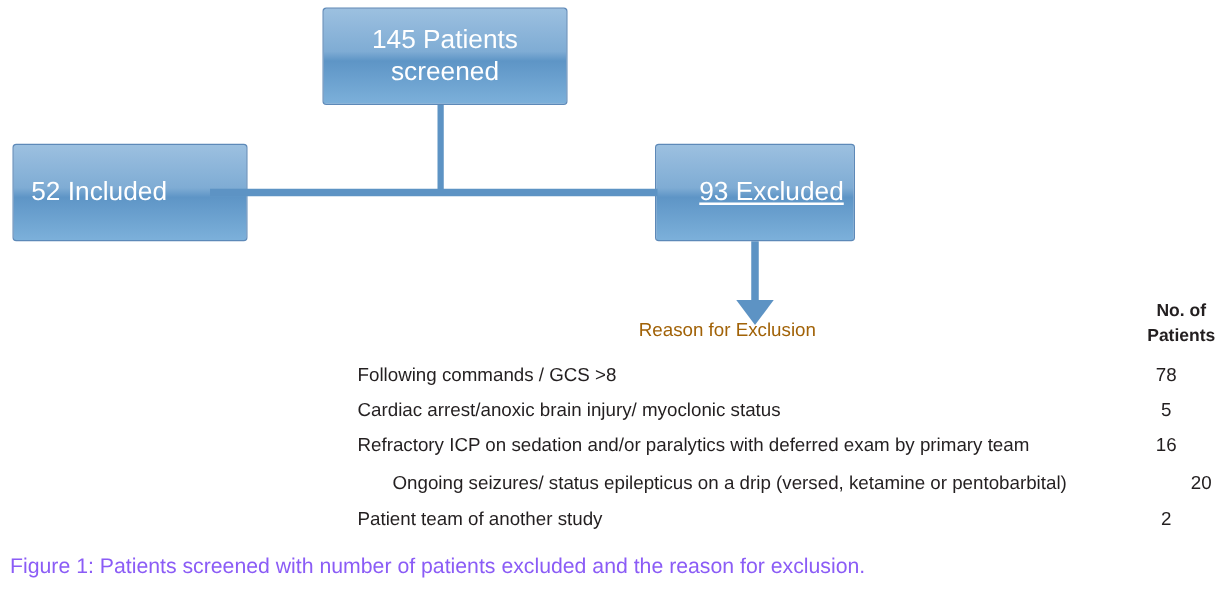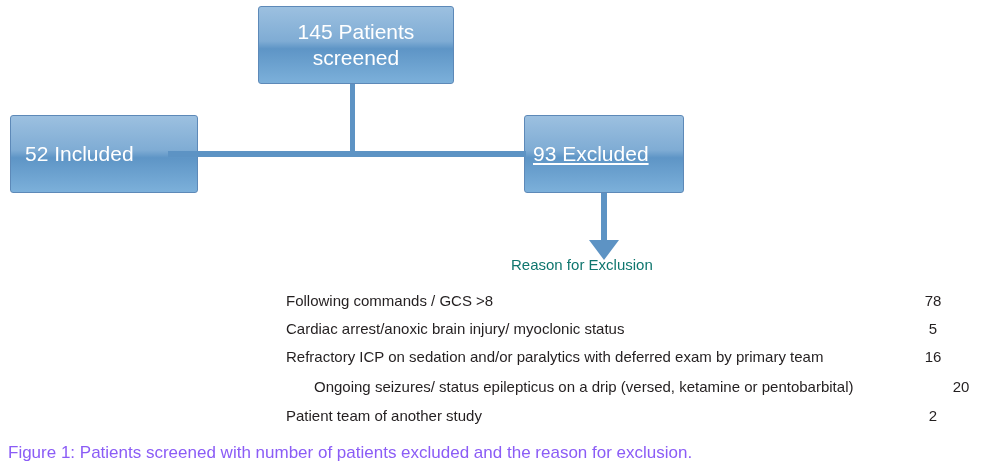--- a/index.html
+++ b/index.html
@@ -22,21 +22,21 @@
   
   .box {
     position: absolute;
     box-sizing: border-box;
     border: 1px solid #5d89b8;
     border-radius: 3px;
     background: linear-gradient(to bottom, #9cc0e0 0%, #7facd4 45%, #5e95c6 55%, #7cb0da 100%);
     color: #ffffff;
     display: flex;
     align-items: center;
-    justify-content: flex-start;
+    justify-content: flex-end;
     text-align: center;
     line-height: 1.22;
     font-size: 21px;
     padding: 4px 8px;
   }
   #box-screened {
     left: 258px;
     top: 6px;
     width: 196px;
     height: 78px;
@@ -93,21 +93,21 @@
     border-right: 15px solid transparent;
     border-top: 20px solid #5d93c4;
   }
 
   
   #reason-title {
     position: absolute;
     left: 511px;
     top: 256px;
     font-size: 15px;
-    color: #0f766e;
+    color: #a16207;
     white-space: nowrap;
   }
   #col-header {
     position: absolute;
     left: 905px;
     top: 238px;
     width: 80px;
     text-align: center;
     font-size: 14px;
     font-weight: bold;
@@ -168,20 +168,21 @@
     <span>93 Excluded</span>
   </div>
 
   <div class="line" id="line-v-top"></div>
   <div class="line" id="line-h"></div>
   <div class="line" id="line-v-bottom"></div>
   <div id="arrow-head"></div>
 
   <div id="reason-title">Reason for Exclusion</div>
 
+  <div id="col-header">No. of Patients</div>
 
   <div class="reason-row" id="row-0">
     <span class="reason-text">Following commands / GCS &gt;8</span>
     <span class="reason-count">78</span>
   </div>
   <div class="reason-row" id="row-1">
     <span class="reason-text">Cardiac arrest/anoxic brain injury/ myoclonic status</span>
     <span class="reason-count">5</span>
   </div>
   <div class="reason-row" id="row-2">

